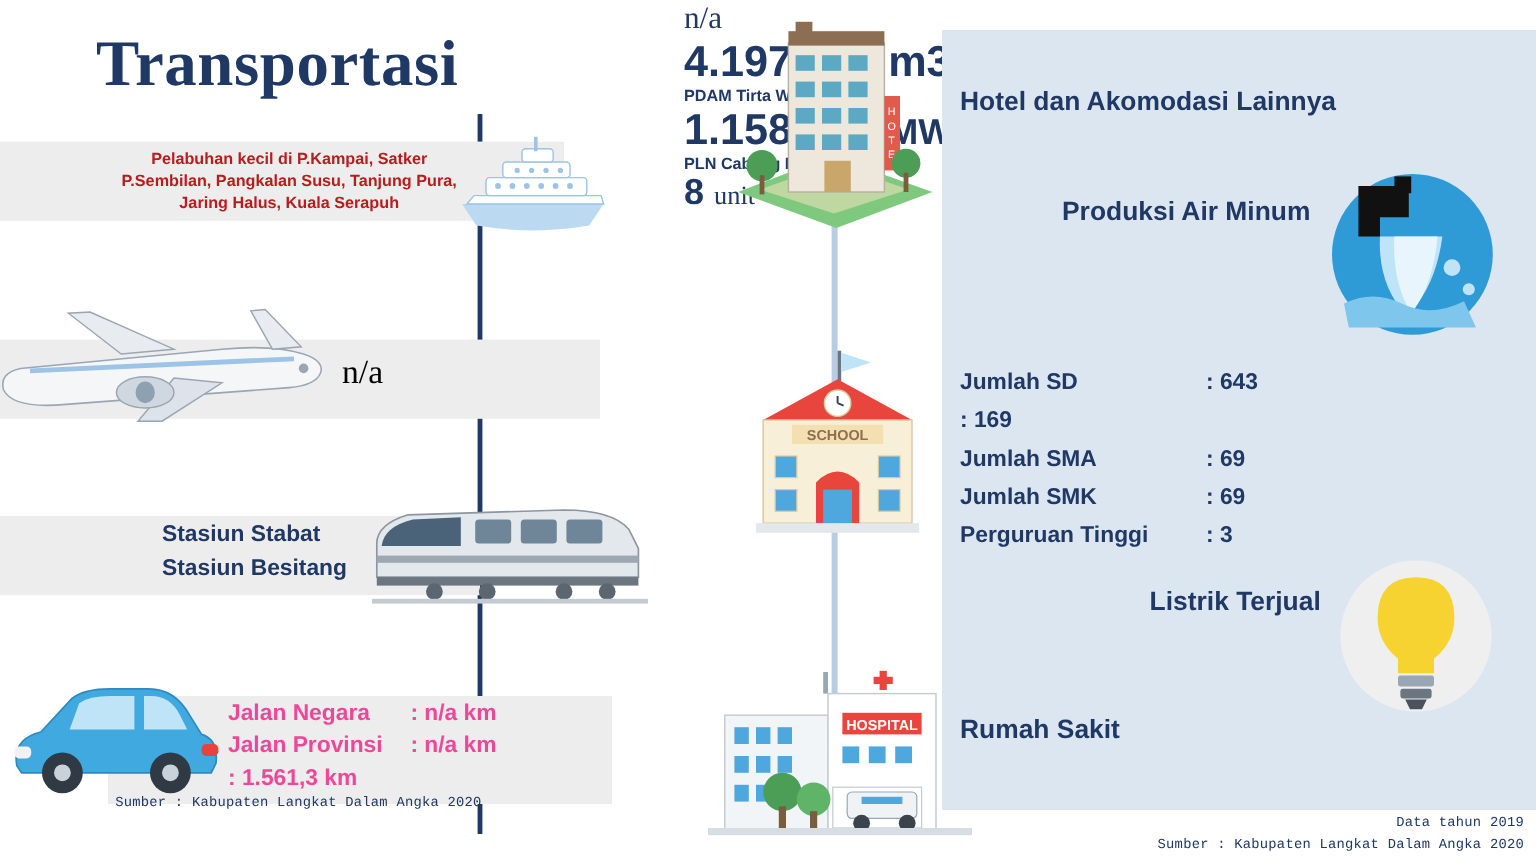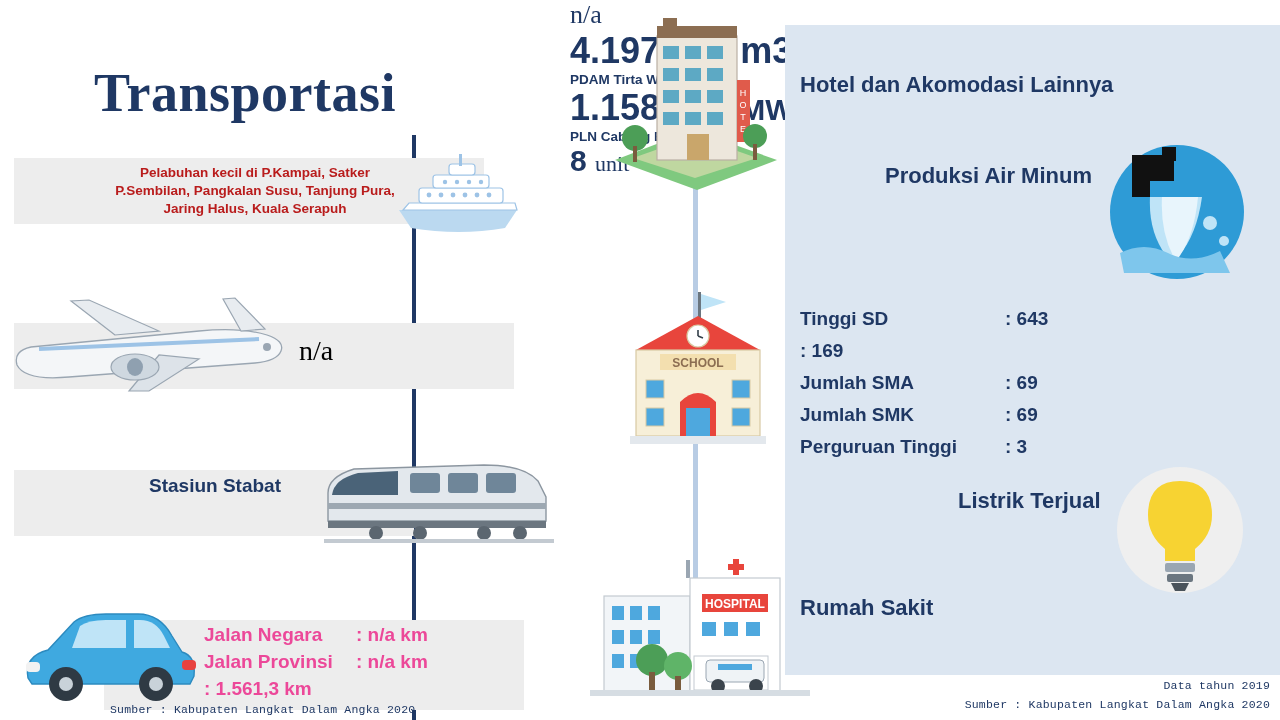--- a/index.html
+++ b/index.html
@@ -16,22 +16,22 @@
   }
   .page {
     position: relative;
     width: 1280px;
     height: 720px;
   }
 
   
   .left-panel {
     position: absolute;
-    left: 14px; top: 0;
-    width: 570px; height: 600px; margin-top: 40px;
+    left: 0; top: 0;
+    width: 570px; height: 600px;
   }
   .title {
     position: absolute;
     left: 80px; top: 22px;
     font-family: "Liberation Serif", serif;
     font-size: 54px;
     font-weight: bold;
     color: #1F3864;
     letter-spacing: 0.5px;
   }
@@ -207,20 +207,21 @@
         <path d="M232 36 L214 4 L226 3 L256 34 Z" fill="#E8ECF0" stroke="#9AA6B2" stroke-width="1.2"></path>
         <ellipse cx="126" cy="72" rx="24" ry="13" fill="#CFD8E0" stroke="#9AA6B2" stroke-width="1.2"></ellipse>
         <ellipse cx="126" cy="72" rx="8" ry="9" fill="#8FA0B0"></ellipse>
         <circle cx="258" cy="52" r="4" fill="#9AA6B2"></circle>
       </svg>
     </div>
 
     <div class="grey-bar bar-train"></div>
     <div class="train-text">
       <div>Stasiun Stabat</div>
+      <div>Stasiun Besitang</div>
     </div>
     <div class="art" style="left:310px; top:415px;">
       <svg width="230" height="90" viewBox="0 0 230 90">
         <path d="M4 66 L4 38 Q4 22 30 14 L160 10 Q200 10 214 26 L222 42 L222 66 Z" fill="#E3E8ED" stroke="#8C96A0" stroke-width="1.4"></path>
         <path d="M8 40 Q10 24 34 18 L74 16 L74 40 Z" fill="#4A6378"></path>
         <rect x="86" y="18" width="30" height="20" rx="3" fill="#6F8699"></rect>
         <rect x="124" y="18" width="30" height="20" rx="3" fill="#6F8699"></rect>
         <rect x="162" y="18" width="30" height="20" rx="3" fill="#6F8699"></rect>
         <rect x="4" y="48" width="218" height="6" fill="#9DA8B2"></rect>
         <rect x="4" y="66" width="218" height="7" fill="#6B7680"></rect>
@@ -335,21 +336,21 @@
           <rect x="36" y="88" width="18" height="18"></rect>
             <rect x="36" y="116" width="18" height="18"></rect>
           <rect x="122" y="88" width="18" height="18"></rect>
             <rect x="122" y="116" width="18" height="18"></rect>
         </g>
         <rect x="20" y="144" width="136" height="8" fill="#E3E8ED"></rect>
       </svg>
     </div>
     <div class="schools">
       <div class="row">
-        <span class="lbl">Tinggi SD</span>
+        <span class="lbl">Jumlah SD</span>
         <span class="val">: 643</span>
       </div>
       <div class="row">
         <span class="val">: 169</span>
       </div>
       <div class="row">
         <span class="lbl">Jumlah SMA</span>
         <span class="val">: 69</span>
       </div>
       <div class="row">

